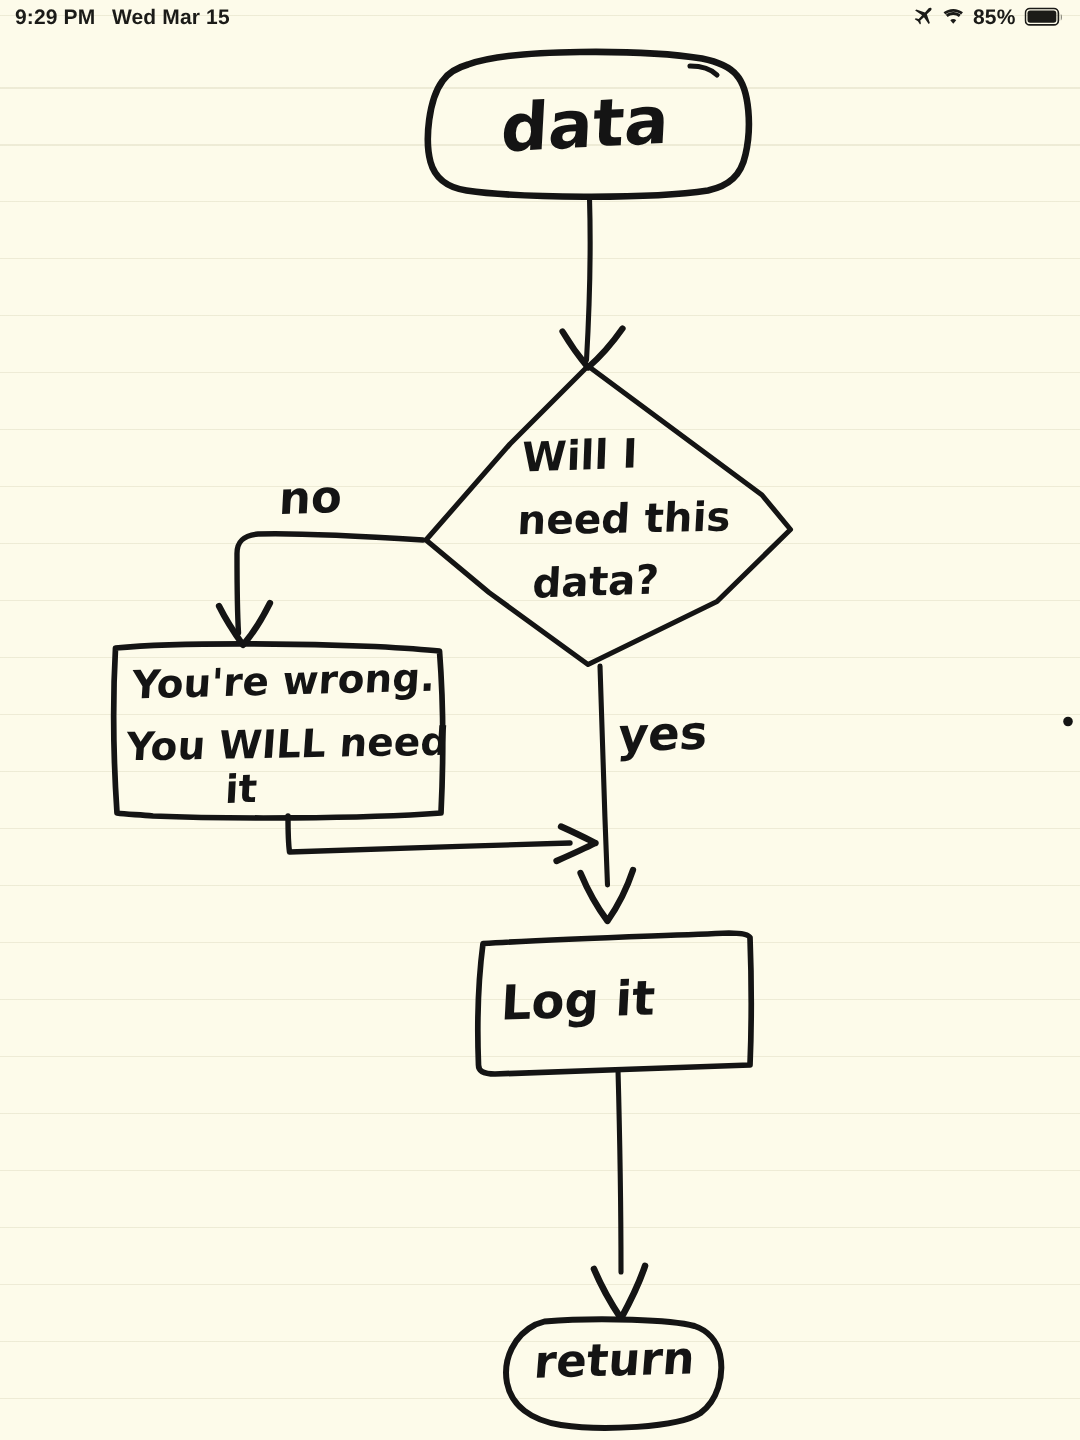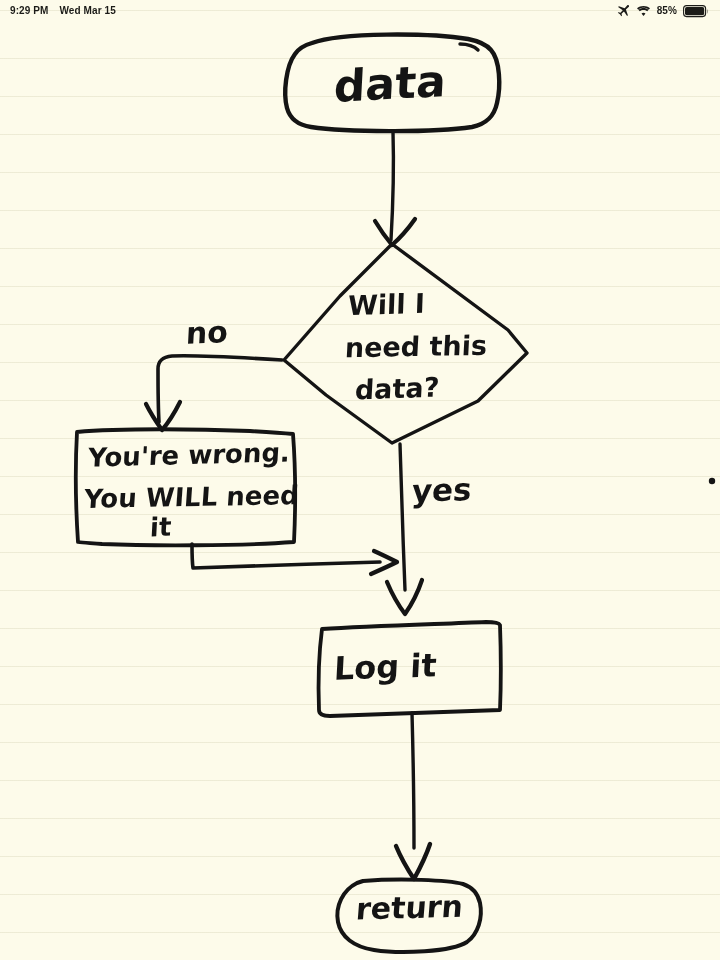--- a/index.html
+++ b/index.html
@@ -51,21 +51,21 @@
     box-sizing: border-box;
     z-index: 5;
   }
   .status-left, .status-right {
     display: flex;
     align-items: center;
   }
   .status-left { gap: 11px; }
   .status-right { gap: 6px; }
   .status-text {
-    font-size: 10px;
+    font-size: 14px;
     font-weight: bold;
     color: #1b1b18;
     letter-spacing: 0.1px;
     line-height: 1;
     white-space: nowrap;
   }
   .status-icon {
     display: block;
     line-height: 0;
   }

